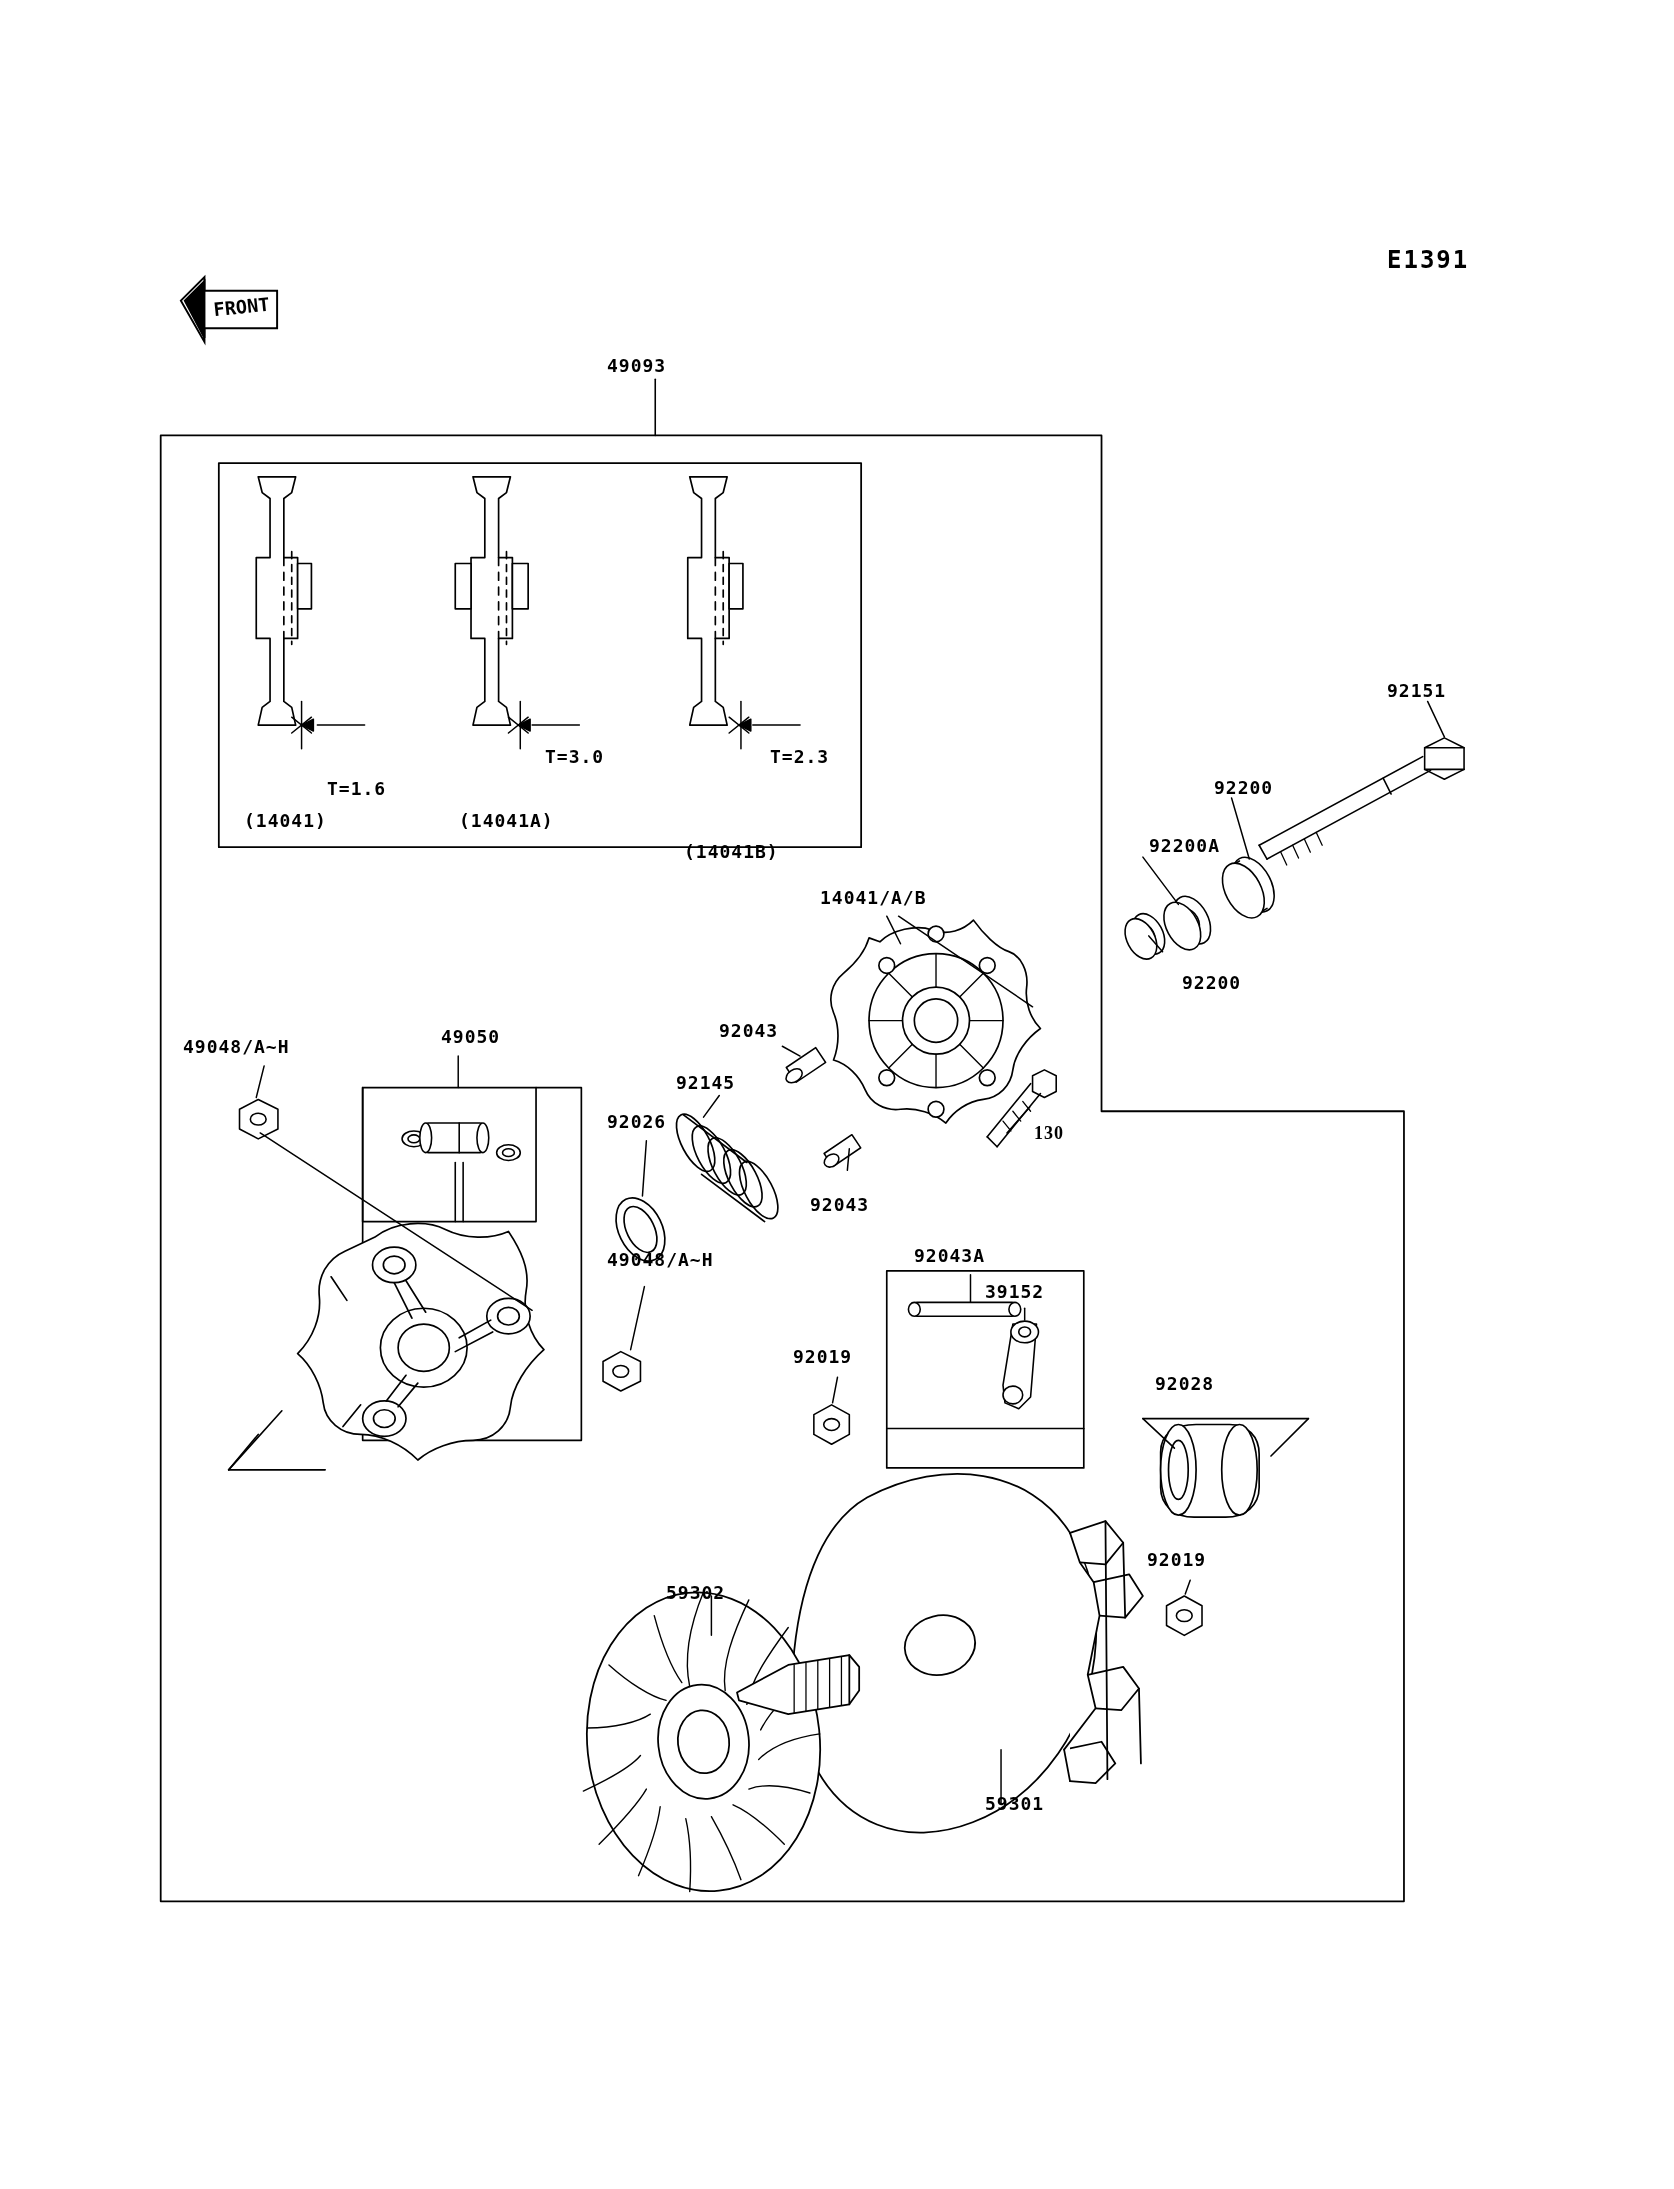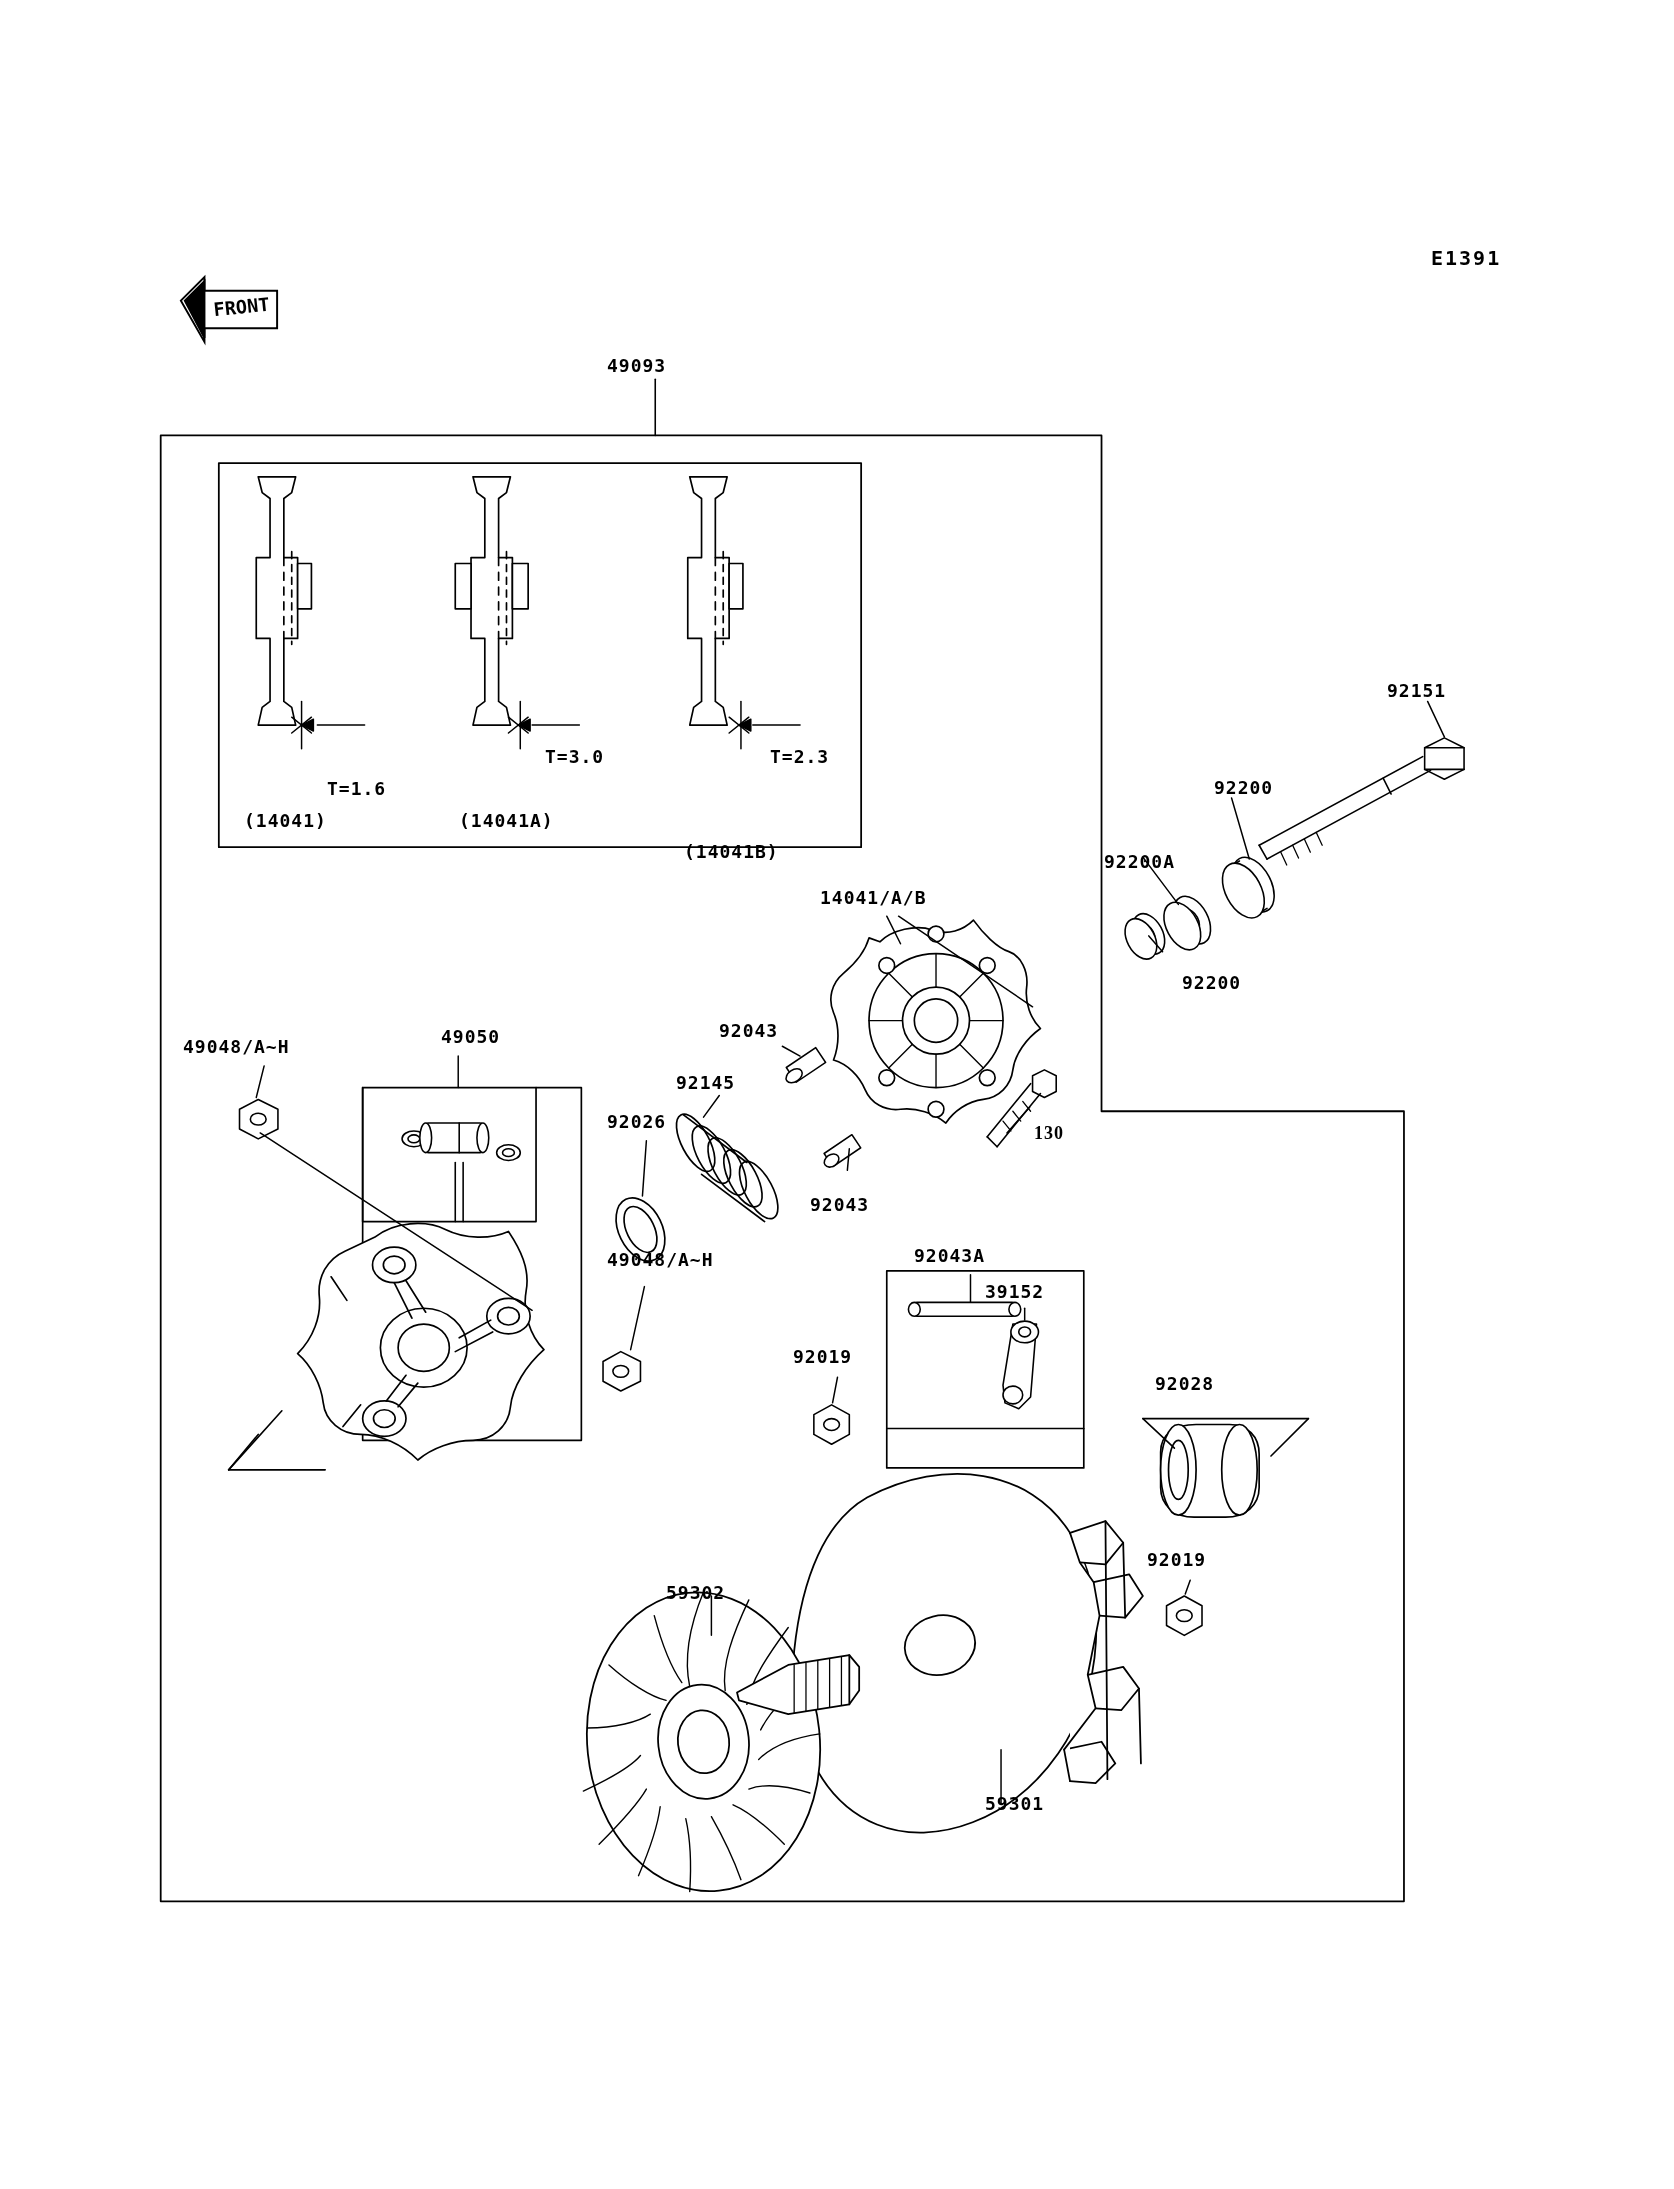--- a/index.html
+++ b/index.html
@@ -20,23 +20,22 @@
   .lbl {
     position: absolute;
     font-family: "DejaVu Sans Mono", monospace;
     font-size: 18px;
     font-weight: bold;
     color: #000000;
     white-space: nowrap;
     letter-spacing: 1px;
   }
   .lbl.code {
-    font-size: 20px;
+    font-size: 24px;
     letter-spacing: 2px;
-    margin-left: 44px;
   }
   svg.art {
     position: absolute;
     left: 0;
     top: 0;
     width: 1675px;
     height: 2190px;
   }
   .front-badge {
     position: absolute;
@@ -430,21 +429,21 @@
       <path d="M10 30 L30 10 L30 22 L30 56 L30 68 Z" fill="#000"></path>
       <text x="40" y="46" font-family="DejaVu Sans Mono, monospace" font-size="19" font-weight="bold" fill="#000" stroke="none" transform="rotate(-6 40 46)">FRONT</text>
     </svg>
   </div>
 
   <div class="lbl code" style="left:1387px; top:246px;">E1391</div>
 
   <div class="lbl" style="left:607px;  top:355px;">49093</div>
   <div class="lbl" style="left:1387px; top:680px;">92151</div>
   <div class="lbl" style="left:1214px; top:777px;">92200</div>
-  <div class="lbl" style="left:1104px; top:835px;margin-top:16px;">92200A</div>
+  <div class="lbl" style="left:1149px; top:835px;">92200A</div>
   <div class="lbl" style="left:1182px; top:972px;">92200</div>
   <div class="lbl" style="left:820px;  top:887px;">14041/A/B</div>
   <div class="lbl" style="left:719px;  top:1020px;">92043</div>
   <div class="lbl" style="left:810px;  top:1194px;">92043</div>
   <div class="lbl" style="left:1034px; top:1123px;font-family:Liberation Serif, serif;">130</div>
   <div class="lbl" style="left:676px;  top:1072px;">92145</div>
   <div class="lbl" style="left:607px;  top:1111px;">92026</div>
   <div class="lbl" style="left:422px;  top:1026px;margin-left:19px;">49050</div>
   <div class="lbl" style="left:183px; top:1036px;">49048/A~H</div>
   <div class="lbl" style="left:607px; top:1249px;">49048/A~H</div>

